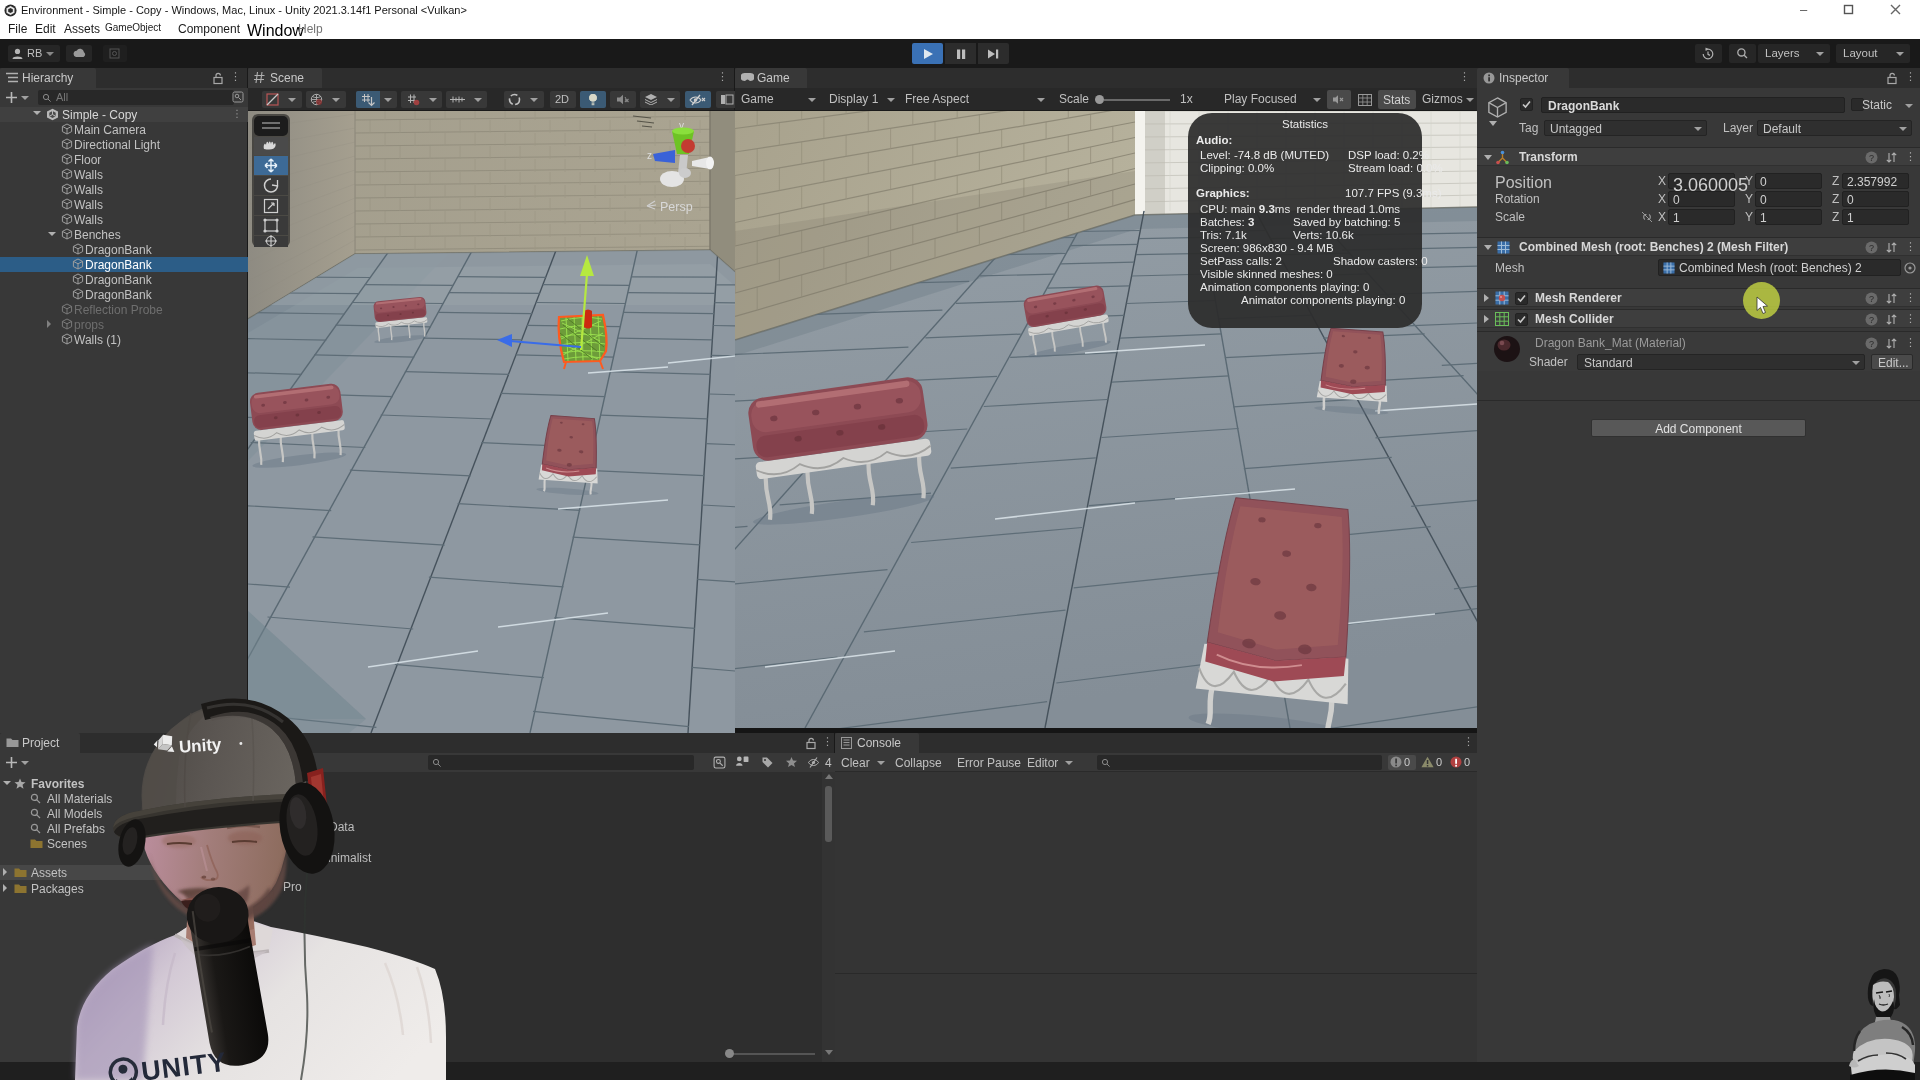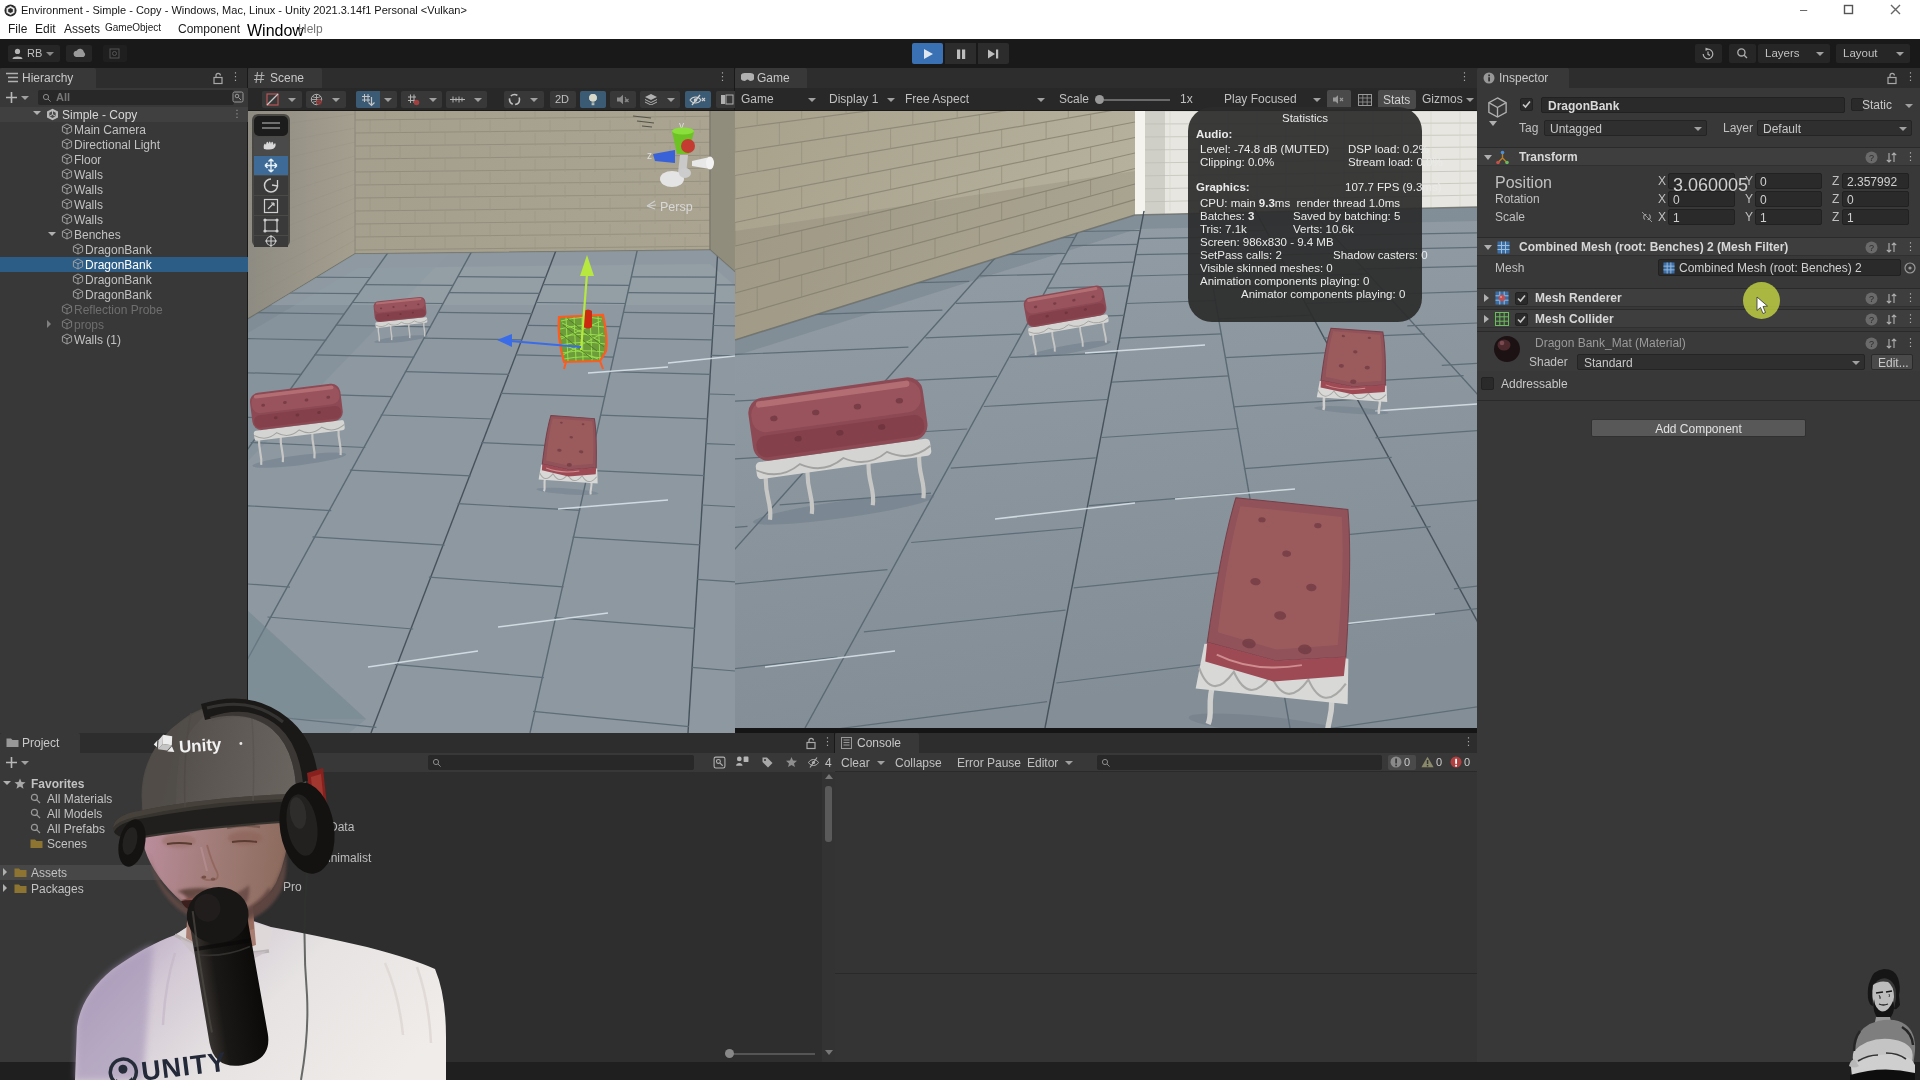--- a/index.html
+++ b/index.html
@@ -121,21 +121,21 @@
       <rect x="2" y="5.5" width="8" height="6" fill="none" stroke="#a8a8a8" stroke-width="1.2"></rect>
       <path d="M4 5.5 V3.5 A2.2 2.2 0 0 1 8.4 3.5" fill="none" stroke="#a8a8a8" stroke-width="1.2"></path>
     </svg>
     <span class="hicons" style="left:230px;font-size:11px;">⋮</span>
   </div>
   <div class="abs" style="left:0;top:20px;width:248px;height:19px;background:#383838;">
     <svg class="abs" style="left:6px;top:4px" width="11" height="11">
           <path d="M5.5 0 V11 M0 5.5 H11" stroke="#b8b8b8" stroke-width="1.6"></path>
         </svg>
     <span class="dd abs" style="left:21px;top:8px"></span>
-    <div class="abs" style="left:38px;top:2px;width:196px;height:15px;background:#282828;border-radius:2px;font-weight:bold;">
+    <div class="abs" style="left:38px;top:2px;width:196px;height:15px;background:#282828;border-radius:2px;">
       <svg class="abs" style="left:4px;top:3px" width="10" height="10" viewBox="0 0 10 10">
             <circle cx="4" cy="4" r="2.6" fill="none" stroke="#8a8a8a"></circle>
             <path d="M6 6 8.6 8.6" stroke="#8a8a8a"></path>
           </svg>
       <span class="txt" style="left:18px;top:1px;font-size:11px;color:#777">All</span>
     </div>
     <svg class="abs" style="left:232px;top:3px" width="12" height="12" viewBox="0 0 12 12">
           <rect x="1" y="1" width="10" height="10" rx="1.5" fill="none" stroke="#999"></rect>
           <circle cx="5" cy="5" r="1.8" fill="none" stroke="#999"></circle>
           <path d="M6.5 6.5 9 9" stroke="#999"></path>
@@ -1194,21 +1194,21 @@
             <ellipse cx="573.1" cy="473.4" rx="5.2" ry="3.7" fill="#6f3a42" opacity="0.75"></ellipse>
             <ellipse cx="545.0" cy="504.5" rx="6.0" ry="4.3" fill="#6f3a42" opacity="0.75"></ellipse>
             <ellipse cx="516.9" cy="535.6" rx="6.8" ry="4.8" fill="#6f3a42" opacity="0.75"></ellipse>
             <ellipse cx="573.1" cy="535.6" rx="6.8" ry="4.8" fill="#6f3a42" opacity="0.75"></ellipse>
   <path d="M475.3 538.8 L545.0 550.0 L614.7 538.8 L614.7 558.0 L545.0 570.8 L475.3 558.0Z" fill="#9e4a55"></path>
   <path d="M486.0 550.0 Q524.9 564.4 571.8 551.6" stroke="#cf8d90" stroke-width="1.9" fill="none"></path>
 </g>
         </svg></div>
   <div class="abs" style="left:0;top:660px;width:742px;height:5px;background:#151515;"></div>
 
-<div class="abs" style="left:453px;top:39px;width:234px;height:215px;background:rgba(44,44,44,0.93);color:#eaeaea;font-size:11.5px;border-radius:24px;">
+<div class="abs" style="left:453px;top:45px;width:234px;height:215px;background:rgba(44,44,44,0.93);color:#eaeaea;font-size:11.5px;border-radius:24px;">
   <div class="txt" style="top:5px;left:0;width:100%;text-align:center;">Statistics</div>
   <div class="txt" style="top:21px;left:8px;font-weight:bold;">Audio:</div>
   <div class="txt" style="top:36px;left:12px;">Level: -74.8 dB (MUTED)</div>
   <div class="txt" style="top:36px;left:160px;">DSP load: 0.2%</div>
   <div class="txt" style="top:49px;left:12px;">Clipping: 0.0%</div>
   <div class="txt" style="top:49px;left:160px;">Stream load: 0.0%</div>
   <div class="txt" style="top:74px;left:8px;font-weight:bold;">Graphics:</div>
   <div class="txt" style="top:74px;left:157px;">107.7 FPS (9.3ms)</div>
   <div class="txt" style="top:90px;left:12px;">CPU: main <b>9.3</b>ms&nbsp; render thread 1.0ms</div>
   <div class="txt" style="top:103px;left:12px;">Batches: <b>3</b></div>
@@ -1424,24 +1424,20 @@
           </svg>
     <span class="txt" style="left:428px;top:4px;color:#b0b0b0;font-size:11px">⋮</span>
     <span class="txt" style="left:52px;top:23px;font-size:12px;color:#c0c0c0">Shader</span>
     <div class="abs" style="left:100px;top:22px;width:288px;height:16px;background:#2f2f2f;border:1px solid #242424;border-radius:2px;">
       <span class="txt" style="left:6px;top:1px;font-size:12px;color:#c8c8c8">Standard</span>
       <span class="dd abs" style="right:4px;top:6px"></span>
     </div>
     <div class="abs" style="left:394px;top:22px;width:42px;height:16px;background:#4a4a4a;border:1px solid #2a2a2a;border-radius:2px;">
       <span class="txt" style="left:6px;top:1px;font-size:12px;color:#c8c8c8">Edit...</span>
     </div>
-  </div>
-  <div class="abs" style="left:0;top:286px;width:443px;height:20px;background:#383838;">
-    <div class="abs" style="left:4px;top:3px;width:13px;height:13px;background:#2a2a2a;border:1px solid #222;border-radius:2px;"></div>
-    <span class="txt" style="left:24px;top:3px;font-size:12px;color:#c8c8c8">Addressable</span>
   </div>
   <div class="abs" style="left:0;top:312px;width:443px;height:1px;background:#2a2a2a;"></div>
   <div class="abs" style="left:114px;top:331px;width:215px;height:18px;background:#585858;border:1px solid #303030;border-radius:2px;">
     <span class="txt" style="left:0;top:2px;width:100%;text-align:center;font-size:12px;color:#e2e2e2">Add Component</span>
   </div>
 
   <div class="abs" style="left:266px;top:194px;width:37px;height:37px;border-radius:50%;background:rgba(198,214,66,0.8);"></div>
   <svg class="abs" style="left:279px;top:208px" width="13" height="19" viewBox="0 0 13 19">
     <path d="M1 1 L1 14.5 L4.5 11.5 L7 17.5 L9.5 16.5 L7 10.5 L11.5 10Z" fill="#fff" stroke="#333" stroke-width="0.8"></path>
   </svg>

